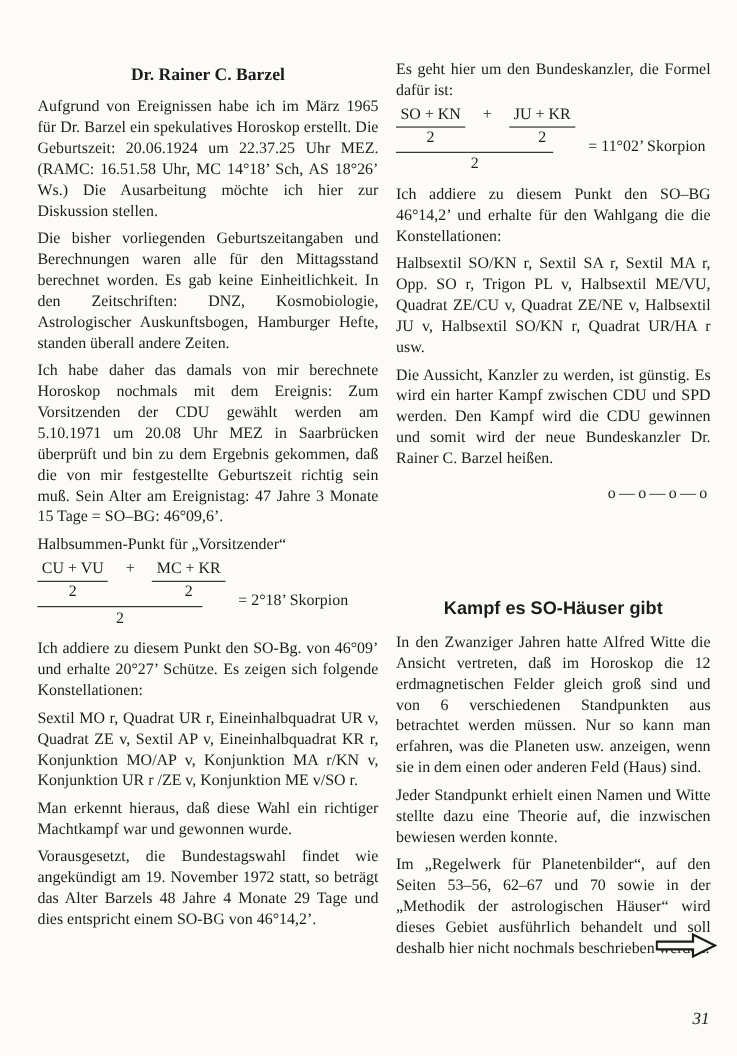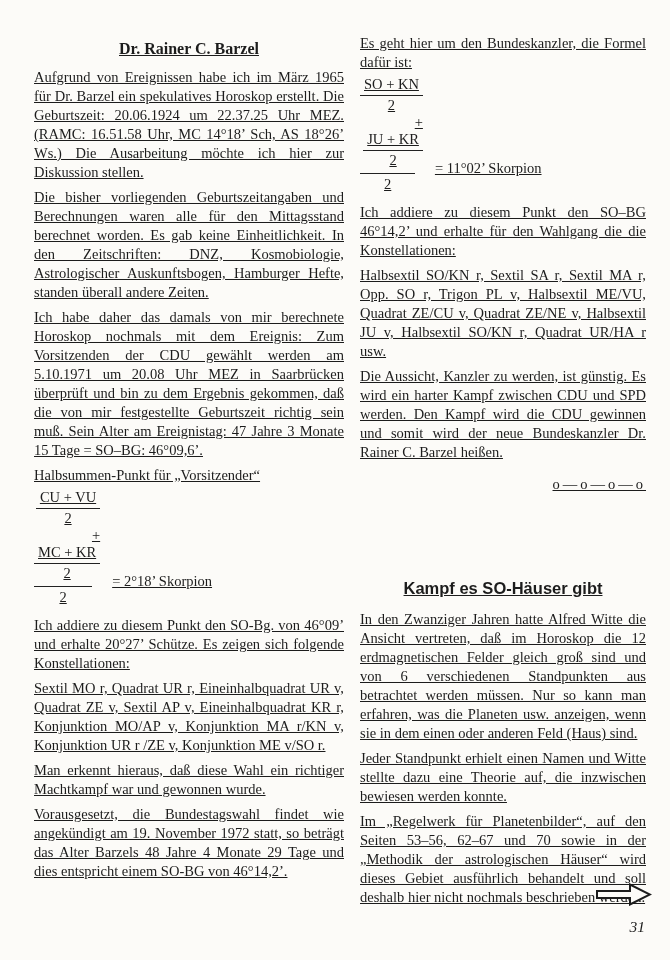--- a/index.html
+++ b/index.html
@@ -2,21 +2,21 @@
 <html><head>
 <meta charset="utf-8">
 <style>
   html,body { margin:0; padding:0; background:#ffffff; }
   .page {
     width:670px; height:960px; position:relative; overflow:hidden;
     background:#fcfbf8;
     font-family:"Liberation Serif","DejaVu Serif",serif;
     color:#1c1c1c;
   }
-  .columns { display:flex; padding:34px 24px 0 34px; gap:16px; box-sizing:border-box;text-decoration:underline; }
+  .columns { display:flex; padding:54px 24px 0 34px; gap:16px; box-sizing:border-box; }
   .col { box-sizing:border-box; }
   .col-left { width:310px; }
   .col-right { width:292px; flex:1; }
 
   .title {
     font-size:16px; font-weight:bold; text-align:center;
     margin:6px 0 10px 0;
   }
   .section-heading {
     font-family:"Liberation Sans","DejaVu Sans",sans-serif;
@@ -25,21 +25,21 @@
   }
   .para {
     margin:0 0 6px 0; text-align:justify;
     font-size:14.5px; line-height:19px;
   }
   .para.tight { margin-bottom:2px; }
 
   
   .formula { display:flex; align-items:flex-end; gap:12px; margin:4px 0 10px 0; font-size:14.5px; line-height:17px; }
   .bigfrac { display:inline-block; }
-  .bignum { display:flex; align-items:flex-end; gap:0; padding-bottom:4px;flex-direction:column; }
+  .bignum { display:flex; align-items:flex-start; gap:16px; padding-bottom:4px; }
   .frac { display:inline-block; text-align:center; }
   .fnum { display:block; border-bottom:1.4px solid #222; padding:0 4px 2px 4px; }
   .fden { display:block; padding-top:1px; }
   .bigden { border-top:1.4px solid #222; width:88%; text-align:center; padding-top:2px; }
   .fresult { padding-bottom:16px; white-space:nowrap; }
 
   .separator { text-align:right; font-size:14.5px; letter-spacing:3px; margin:14px 0 86px 0; }
 
   .last-wrap { position:relative; }
   .arrow {

